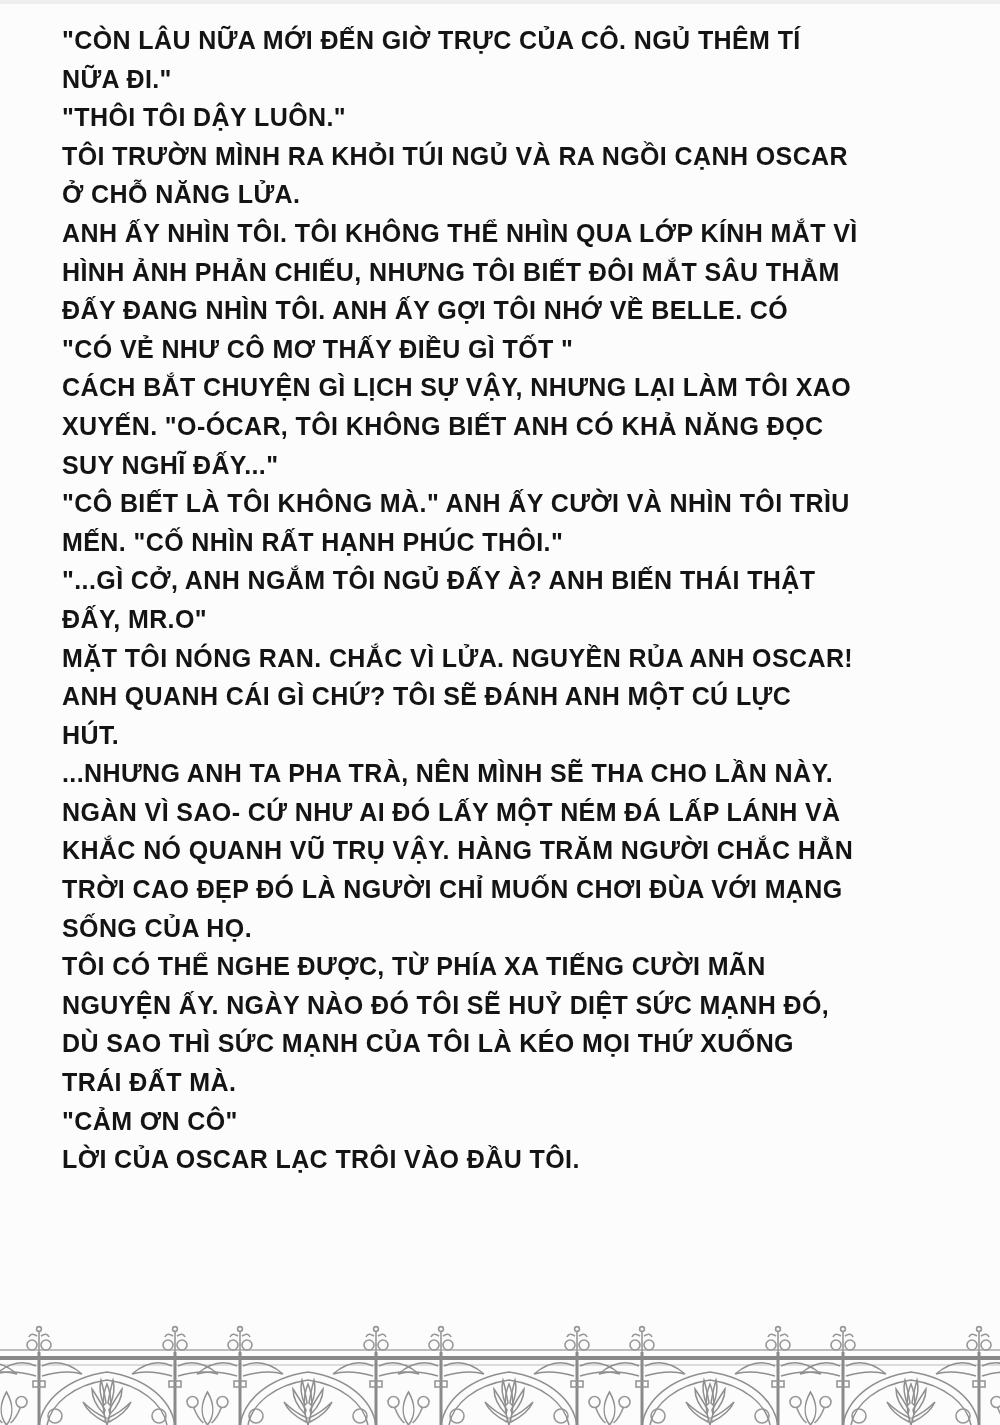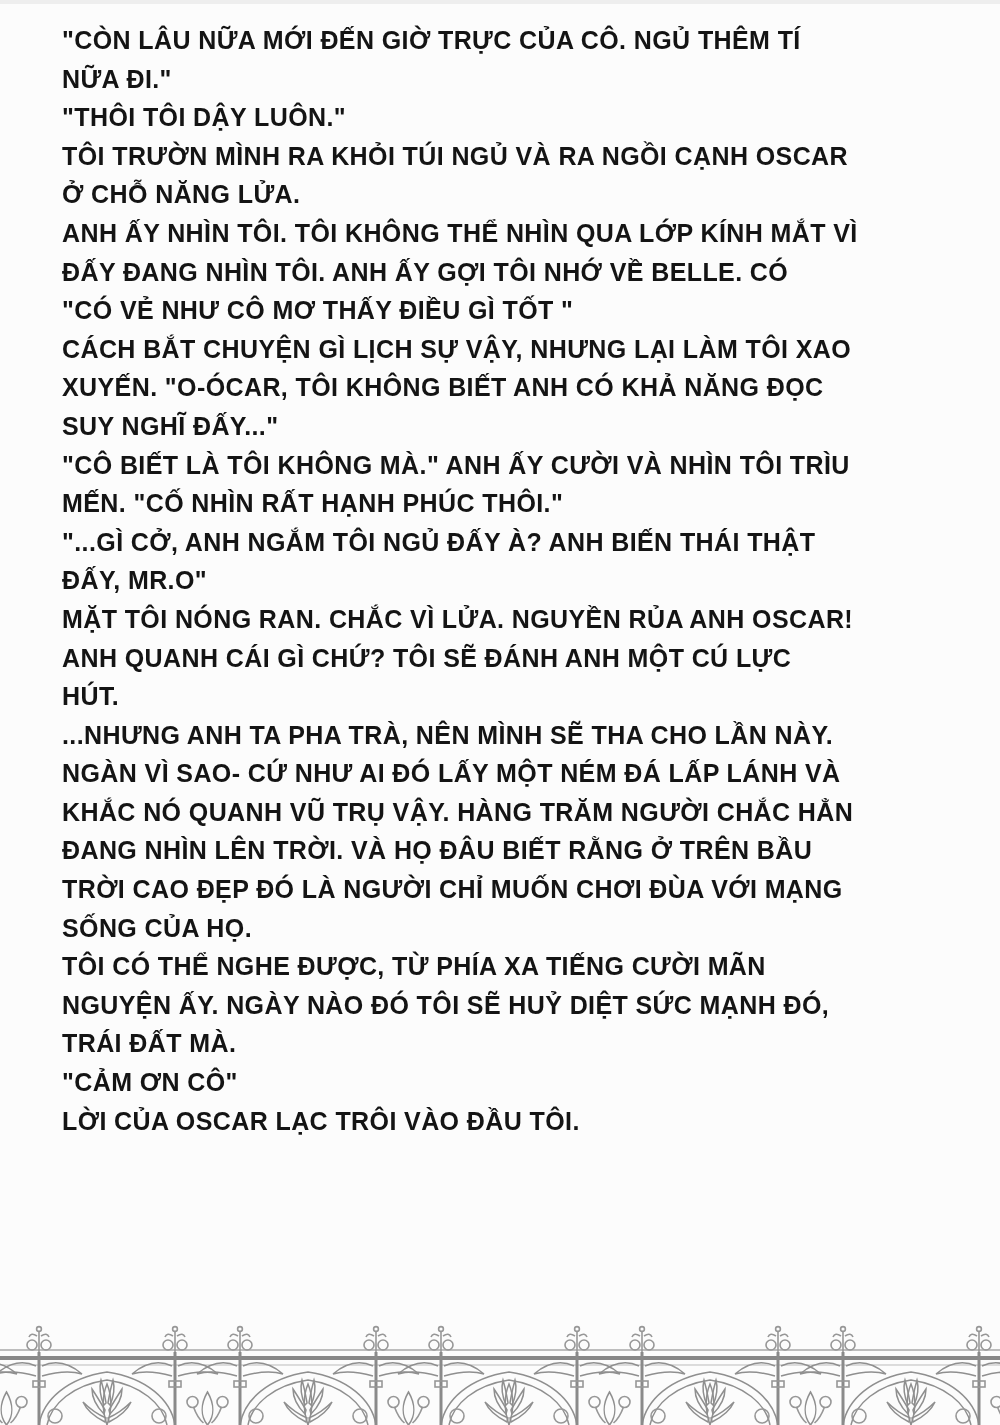--- a/index.html
+++ b/index.html
@@ -41,40 +41,41 @@
 
 <div class="page">
 
   <div class="text-block">
       <div class="text-line">"CÒN LÂU NỮA MỚI ĐẾN GIỜ TRỰC CỦA CÔ. NGỦ THÊM TÍ</div>
       <div class="text-line">NỮA ĐI."</div>
       <div class="text-line">"THÔI TÔI DẬY LUÔN."</div>
       <div class="text-line">TÔI TRƯỜN MÌNH RA KHỎI TÚI NGỦ VÀ RA NGỒI CẠNH OSCAR</div>
       <div class="text-line">Ở CHỖ NĂNG LỬA.</div>
       <div class="text-line">ANH ẤY NHÌN TÔI. TÔI KHÔNG THỂ NHÌN QUA LỚP KÍNH MẮT VÌ</div>
+      <div class="text-line">HÌNH ẢNH PHẢN CHIẾU, NHƯNG TÔI BIẾT ĐÔI MẮT SÂU THẲM</div>
       <div class="text-line">ĐẤY ĐANG NHÌN TÔI. ANH ẤY GỢI TÔI NHỚ VỀ BELLE. CÓ</div>
       <div class="text-line">"CÓ VẺ NHƯ CÔ MƠ THẤY ĐIỀU GÌ TỐT "</div>
       <div class="text-line">CÁCH BẮT CHUYỆN GÌ LỊCH SỰ VẬY, NHƯNG LẠI LÀM TÔI XAO</div>
       <div class="text-line">XUYẾN. "O-ÓCAR, TÔI KHÔNG BIẾT ANH CÓ KHẢ NĂNG ĐỌC</div>
       <div class="text-line">SUY NGHĨ ĐẤY..."</div>
       <div class="text-line">"CÔ BIẾT LÀ TÔI KHÔNG MÀ." ANH ẤY CƯỜI VÀ NHÌN TÔI TRÌU</div>
       <div class="text-line">MẾN. "CỐ NHÌN RẤT HẠNH PHÚC THÔI."</div>
       <div class="text-line">"...GÌ CỞ, ANH NGẮM TÔI NGỦ ĐẤY À? ANH BIẾN THÁI THẬT</div>
       <div class="text-line">ĐẤY, MR.O"</div>
       <div class="text-line">MẶT TÔI NÓNG RAN. CHẮC VÌ LỬA. NGUYỀN RỦA ANH OSCAR!</div>
       <div class="text-line">ANH QUANH CÁI GÌ CHỨ? TÔI SẼ ĐÁNH ANH MỘT CÚ LỰC</div>
       <div class="text-line">HÚT.</div>
       <div class="text-line">...NHƯNG ANH TA PHA TRÀ, NÊN MÌNH SẼ THA CHO LẦN NÀY.</div>
       <div class="text-line">NGÀN VÌ SAO- CỨ NHƯ AI ĐÓ LẤY MỘT NÉM ĐÁ LẤP LÁNH VÀ</div>
       <div class="text-line">KHẮC NÓ QUANH VŨ TRỤ VẬY. HÀNG TRĂM NGƯỜI CHẮC HẲN</div>
-      <div class="text-line">ĐANG NHÌN LÊN TRỜI. VÀ HỌ ĐÂU BIẾT RẰNG Ở TRÊN BẦU</div>
       <div class="text-line">TRỜI CAO ĐẸP ĐÓ LÀ NGƯỜI CHỈ MUỐN CHƠI ĐÙA VỚI MẠNG</div>
       <div class="text-line">SỐNG CỦA HỌ.</div>
       <div class="text-line">TÔI CÓ THỂ NGHE ĐƯỢC, TỪ PHÍA XA TIẾNG CƯỜI MÃN</div>
       <div class="text-line">NGUYỆN ẤY. NGÀY NÀO ĐÓ TÔI SẼ HUỶ DIỆT SỨC MẠNH ĐÓ,</div>
+      <div class="text-line">DÙ SAO THÌ SỨC MẠNH CỦA TÔI LÀ KÉO MỌI THỨ XUỐNG</div>
       <div class="text-line">TRÁI ĐẤT MÀ.</div>
       <div class="text-line">"CẢM ƠN CÔ"</div>
       <div class="text-line">LỜI CỦA OSCAR LẠC TRÔI VÀO ĐẦU TÔI.</div>
     </div>
 
   <svg class="fence" viewBox="0 0 1000 103" preserveAspectRatio="none" xmlns="http://www.w3.org/2000/svg">
     <defs>
 
       <g id="fpost">
         <line class="bar" x1="0" y1="30" x2="0" y2="103"></line>

